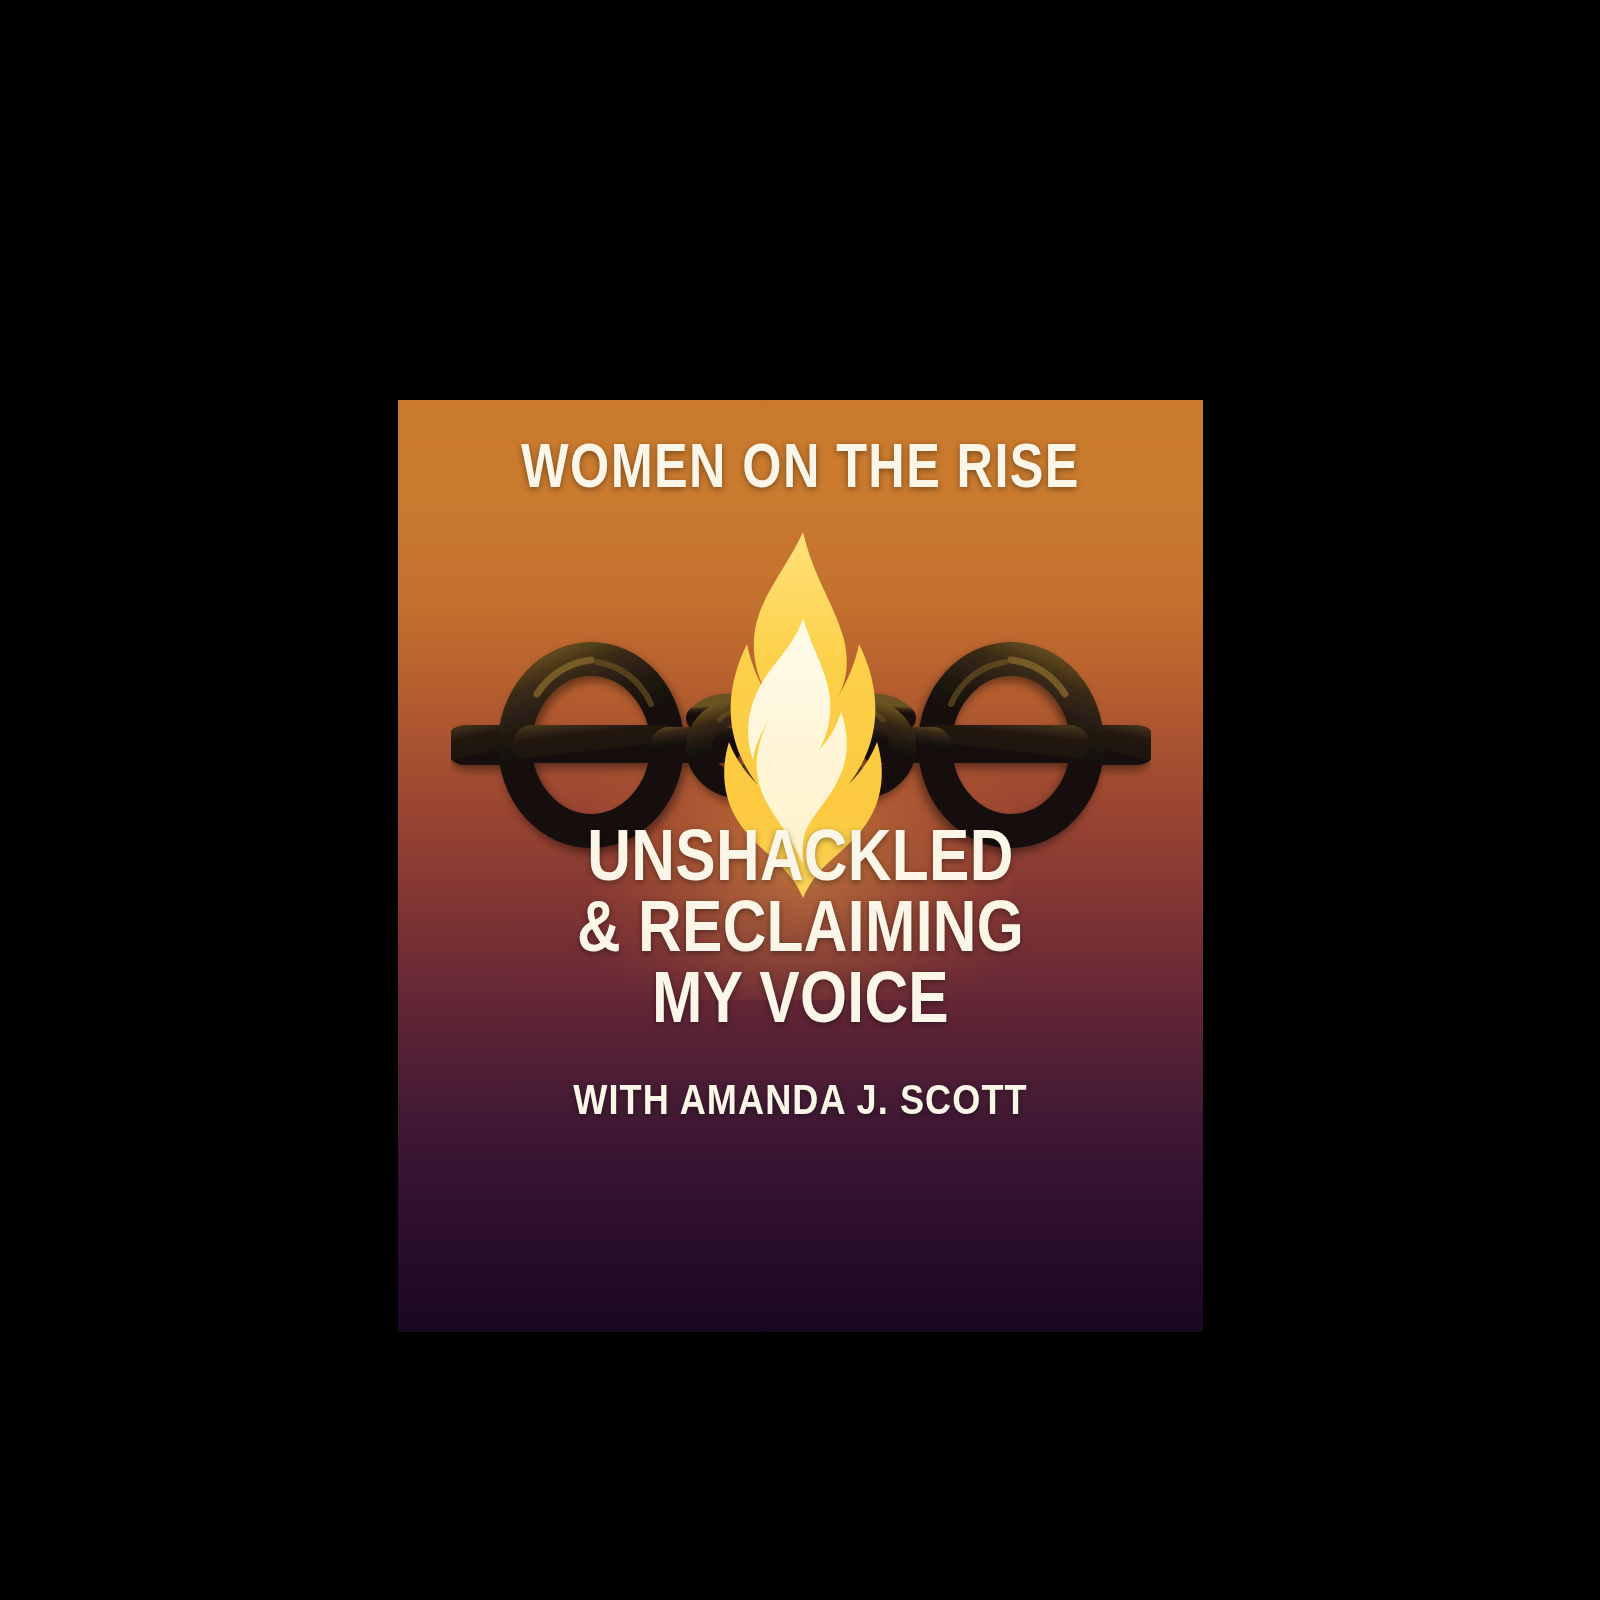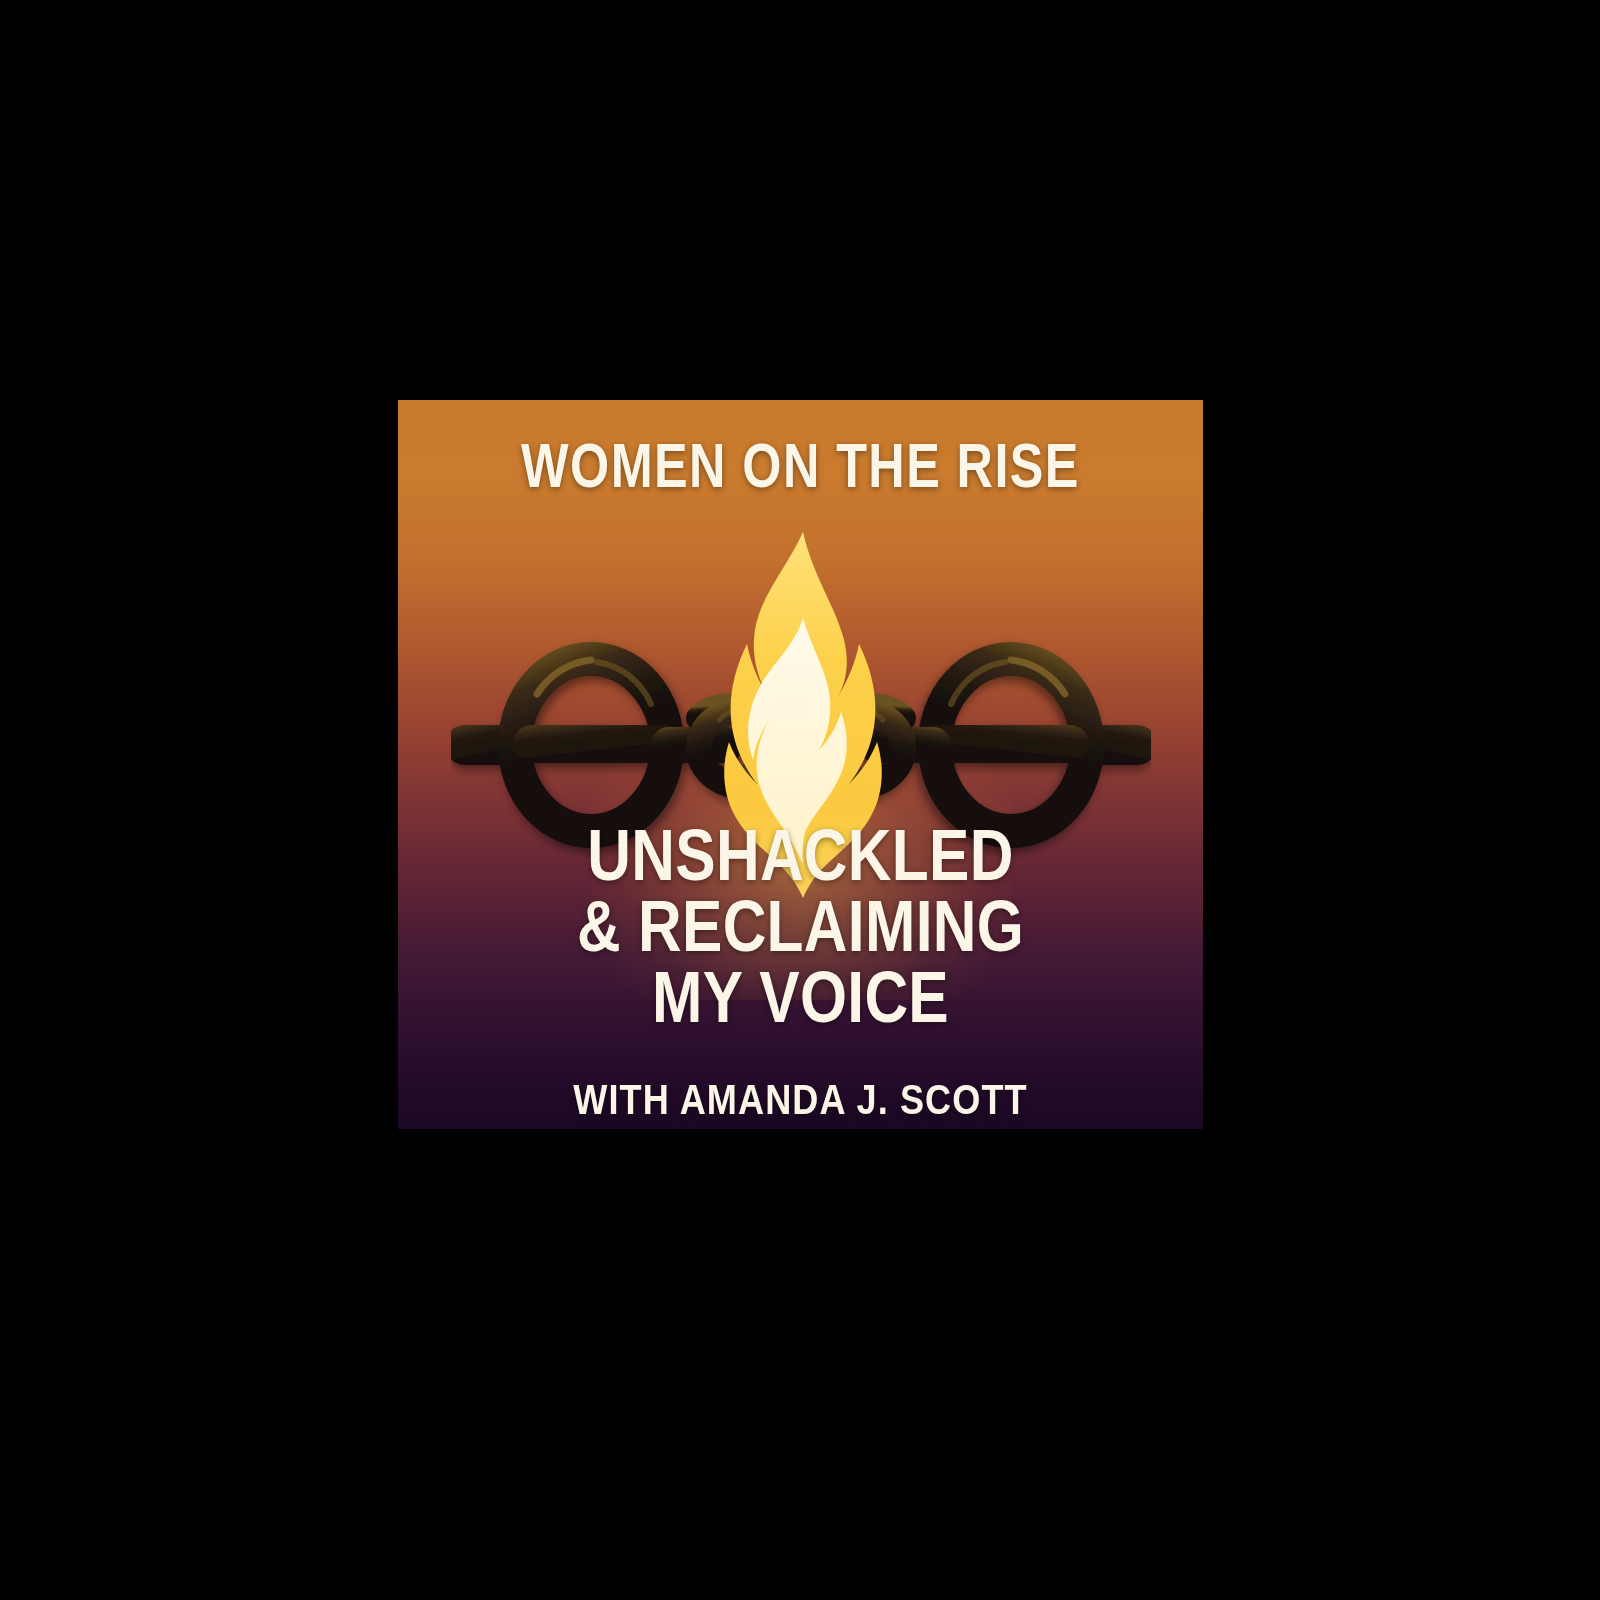--- a/index.html
+++ b/index.html
@@ -22,21 +22,21 @@
     inset: 0;
     background: #000000;
   }
 
   
   #cover-art {
     position: absolute;
     left: 398px;
     top: 400px;
     width: 805px;
-    height: 729px;
+    height: 932px;
     overflow: hidden;
     background: linear-gradient(
       180deg,
       #c9792c   0%,
       #ca7b2e  10%,
       #c3702e  22%,
       #b25a2f  33%,
       #9a4531  44%,
       #7e3434  55%,
       #5f2435  66%,

